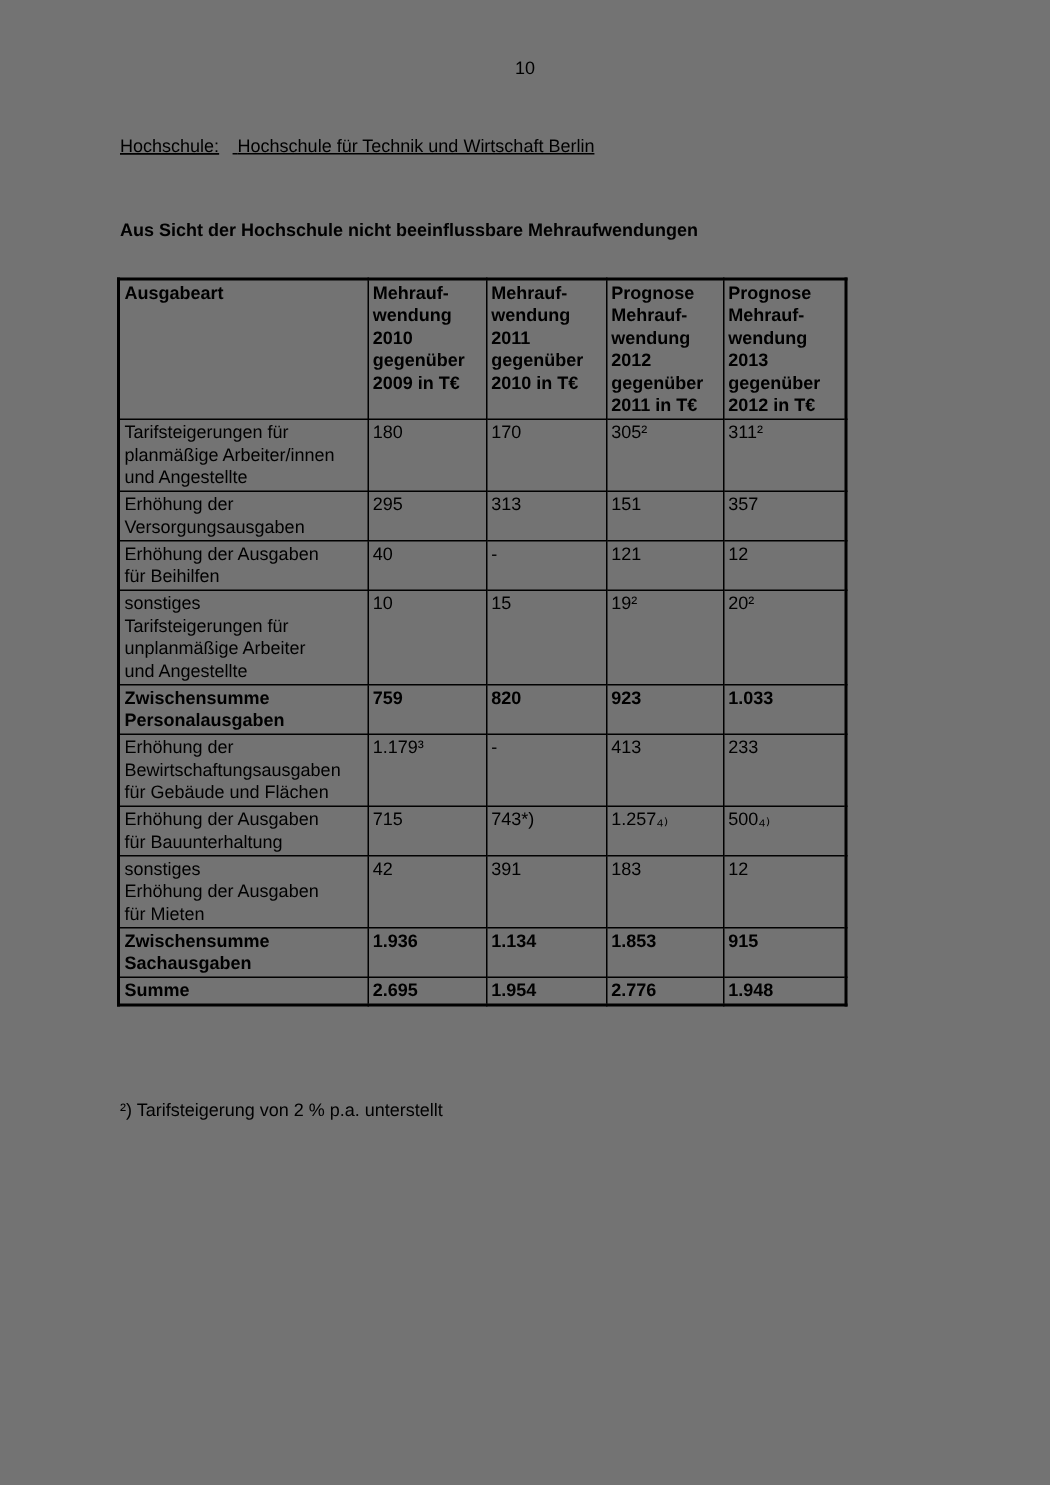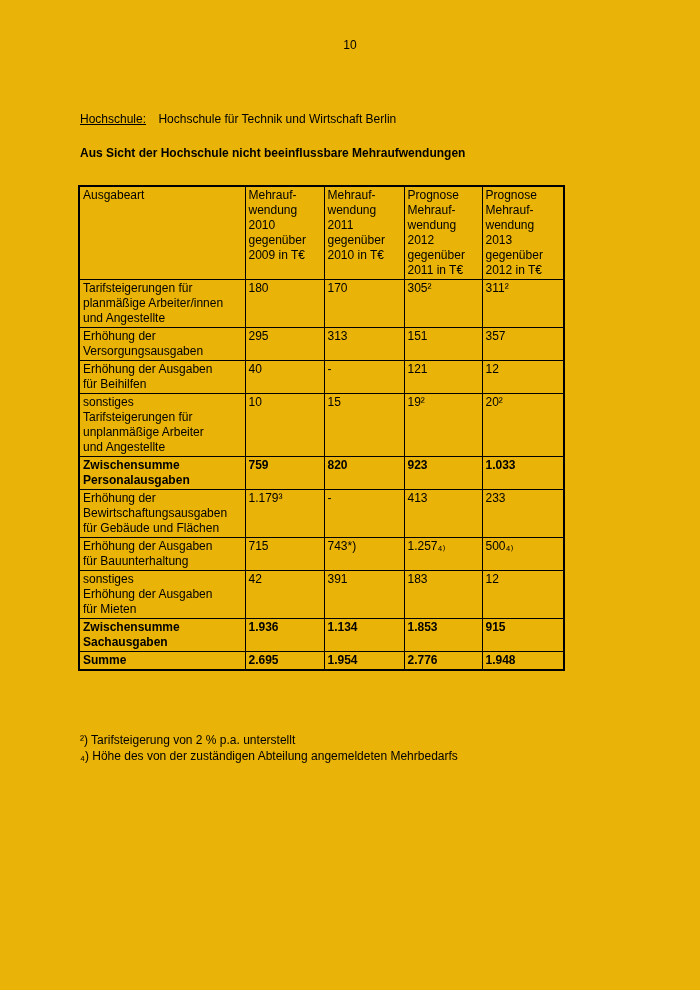--- a/index.html
+++ b/index.html
@@ -6,31 +6,32 @@
   html, body { margin: 0; padding: 0; }
   body {
     width: 700px; height: 990px;
     background: #ffffff;
     color: #000000;
     font-family: "Liberation Sans", "DejaVu Sans", sans-serif;
   }
   .page {
     position: relative;
     width: 700px; height: 990px;
-    background: #eab308;
+    background: #737373;
     overflow: hidden;
   }
   .page-number {
     position: absolute; top: 38px; left: 0;
     width: 100%; text-align: center;
     font-size: 12px;
   }
   .intro-line {
-    position: absolute; top: 112px; left: 80px;
+    position: absolute; top: 90px; left: 80px;
     font-size: 12px;
+    text-decoration: underline;
   }
   .intro-label { text-decoration: underline; margin-right: 9px; }
   .doc-title {
     position: absolute; top: 146px; left: 80px;
     font-size: 12px; font-weight: bold; text-align: center;
   }
   table.expenses {
     position: absolute; top: 185px; left: 78px;
     width: 485px;
     border-collapse: collapse;
@@ -39,21 +40,21 @@
     border: 2px solid #000;
   }
   table.expenses th, table.expenses td {
     border: 1px solid #000;
     padding: 1px 3px;
     vertical-align: top;
     text-align: left;
     white-space: pre-line;
     overflow: hidden;
   }
-  table.expenses th { font-weight: normal; margin-top: 10px; }
+  table.expenses th { font-weight: bold; margin-top: 10px; }
   td.num {
     text-align: center;
     vertical-align: bottom;
     white-space: normal;
     padding: 1px 2px;
   }
   td.num.vmid { vertical-align: middle; }
   tr.subtotal td { font-weight: bold; }
   .footnotes {
     position: absolute; top: 733px; left: 80px;
@@ -194,16 +195,15 @@
         <td class="num">2.695</td>
         <td class="num">1.954</td>
         <td class="num">2.776</td>
         <td class="num">1.948</td>
       </tr>
     </tbody>
   </table>
 
   <div class="footnotes">
     <div class="footnote">²) Tarifsteigerung von 2 % p.a. unterstellt</div>
-    <div class="footnote">₄) Höhe des von der zuständigen Abteilung angemeldeten Mehrbedarfs</div>
   </div>
 
 </div>
 
 </body></html>

